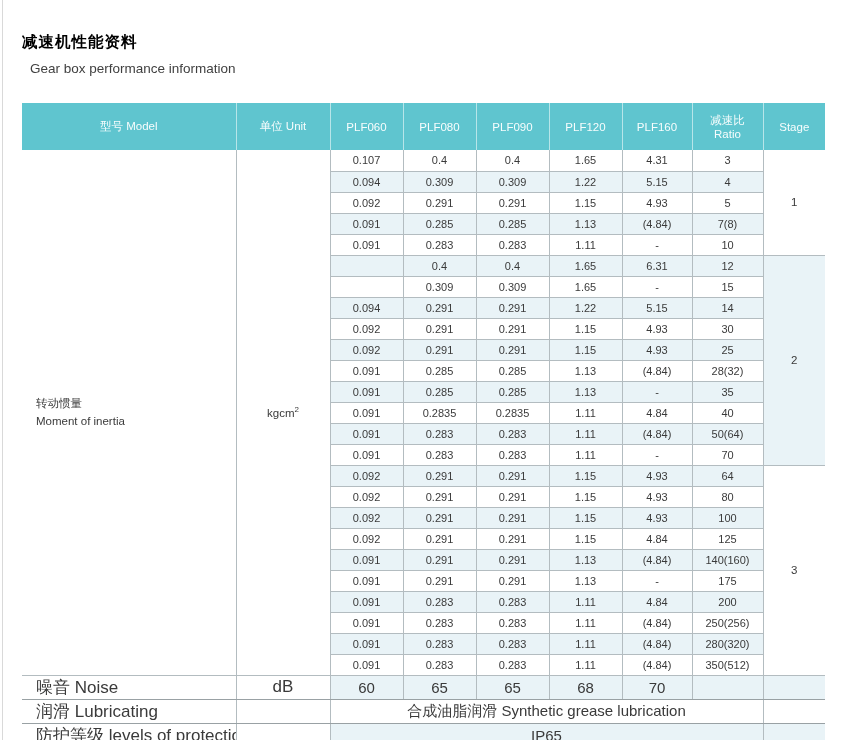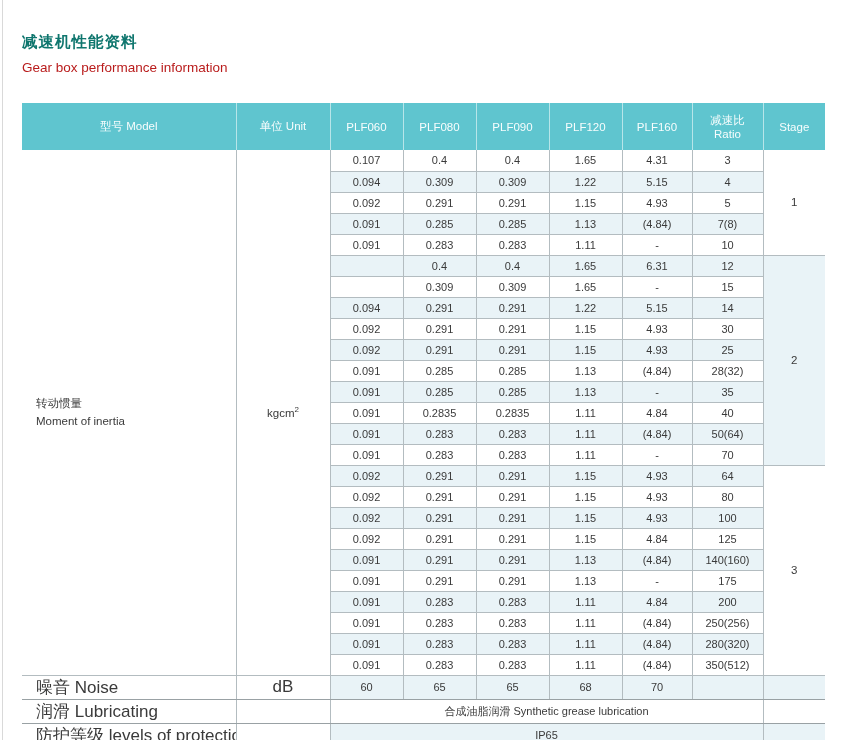--- a/index.html
+++ b/index.html
@@ -12,22 +12,22 @@
   }
   *{box-sizing:border-box;}
   html,body{margin:0;padding:0;}
   body{
     width:847px;height:740px;position:relative;background:#ffffff;
     font-family:"Liberation Sans","DejaVu Sans",sans-serif;color:var(--text);
     overflow:hidden;
   }
   .edge-line{position:absolute;left:2px;top:0;width:1px;height:740px;background:#d9d9d9;}
   .titles{position:absolute;left:22px;top:32px;}
-  .title-zh{font-size:15.5px;font-weight:bold;color:#0f766e;letter-spacing:1px;margin:0 0 7px 0;}
-  .title-en{font-size:13.5px;font-weight:normal;color:#b91c1c;margin:0;}
+  .title-zh{font-size:15.5px;font-weight:bold;color:#000000;letter-spacing:1px;margin:0 0 7px 0;}
+  .title-en{font-size:13.5px;font-weight:normal;color:#404040;margin:8px;}
 
   table.perf{
     position:absolute;left:22px;top:103px;width:803px;
     border-collapse:collapse;table-layout:fixed;
   }
   th{
     background:var(--header-bg);color:var(--header-text);
     font-weight:normal;font-size:11.5px;height:42px;padding:10px;
     border-right:1px solid rgba(255,255,255,0.55);
     text-align:center;
@@ -38,21 +38,21 @@
     border-right:1px solid var(--border);border-bottom:1px solid var(--border);
     overflow:hidden;white-space:nowrap;
   }
   td.c-model{text-align:left;padding-left:14px;font-size:11.5px;}
   td.c-model.big div{line-height:1.6;}
   td.c-unit{font-size:11.5px;}
   td.c-unit sup{font-size:8px;}
   td.c-stage{border-right:none;font-size:11.5px;}
   td.alt{background:var(--row-alt);}
   tr.bottom td{height:21px;border-bottom:1px solid var(--border-dark);font-size:17px;}
-  tr.bottom td.c-data,tr.bottom td.c-span{font-size:11px;margin-top:11px;}
+  tr.bottom td.c-data,tr.bottom td.c-span{font-size:15px;margin-top:11px;}
   tr.last td{border-bottom:1.5px solid #8f9699;}
   td.c-span{font-size:11.5px;}
 </style>
 </head>
 <body>
 
 <div class="edge-line"></div>
 
 <div class="titles">
   <div class="title-zh">减速机性能资料</div>

